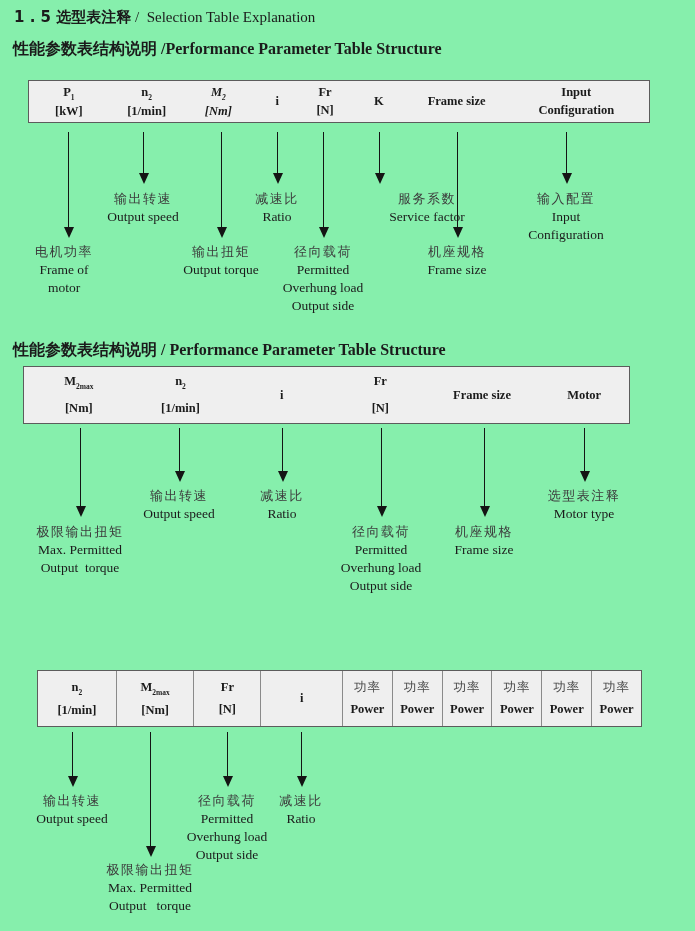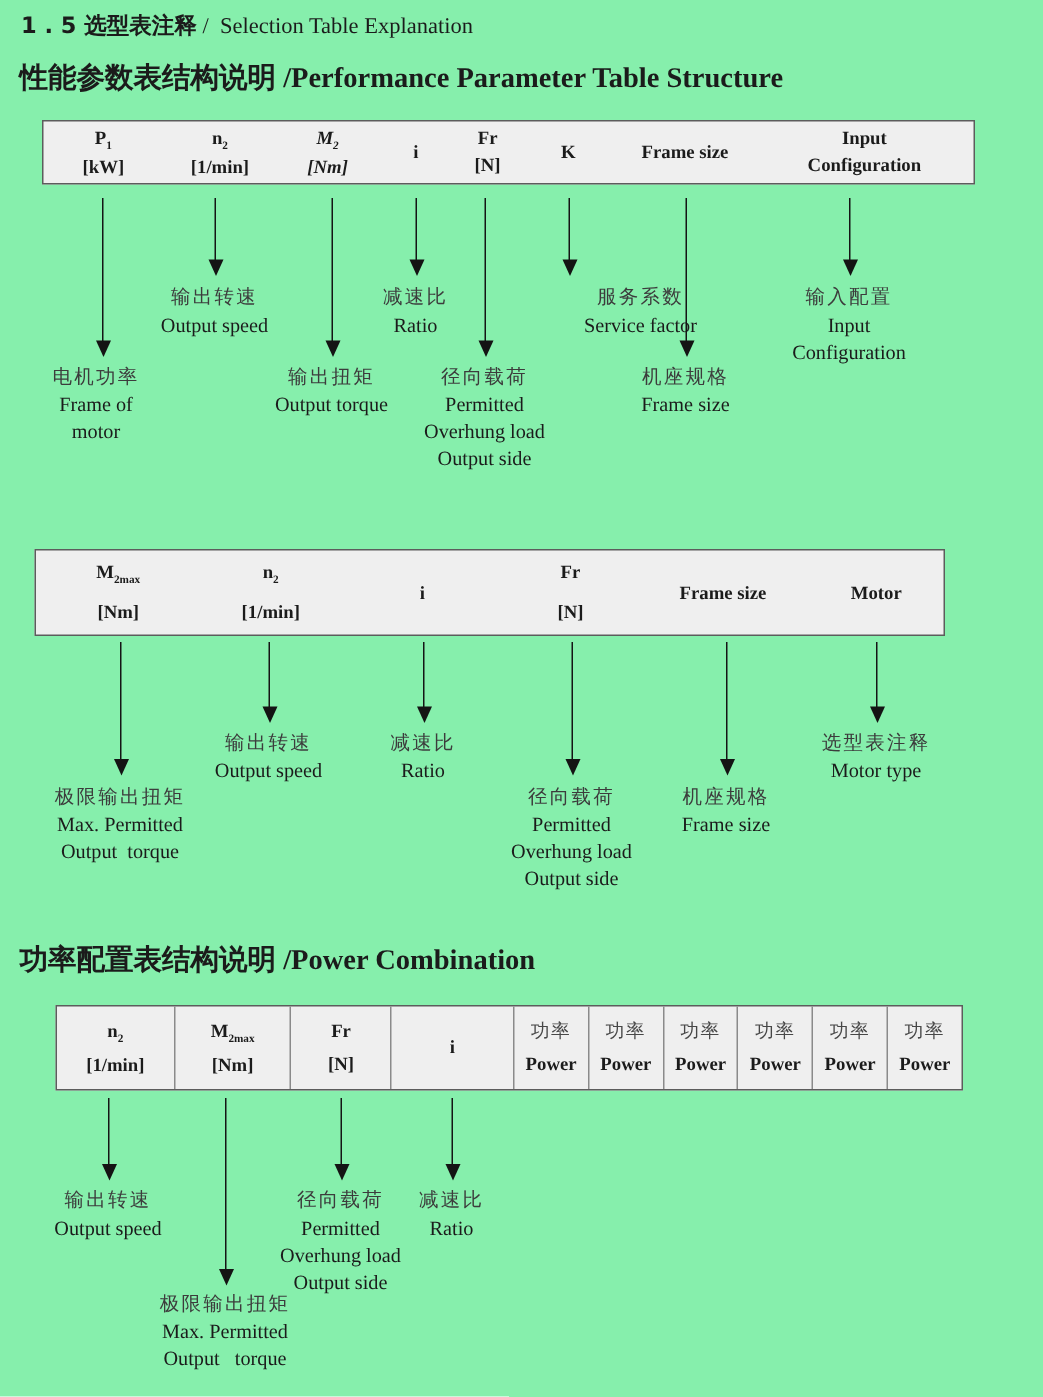--- a/index.html
+++ b/index.html
@@ -2,21 +2,21 @@
 <html><head>
 <meta charset="utf-8">
 <style>
   html,body{margin:0;padding:0;background:#ffffff;}
   #page{position:relative;width:695px;height:931px;background:#86efac;overflow:hidden;
         font-family:"Liberation Serif","DejaVu Serif",serif;color:#1b1b1b;}
   .cn-b{font-family:"DejaVu Sans",sans-serif;font-weight:bold;white-space:pre;}
   .en-r{font-family:"Liberation Serif","DejaVu Serif",serif;font-weight:normal;white-space:pre;}
   .en-b{font-family:"Liberation Serif","DejaVu Serif",serif;font-weight:bold;white-space:pre;}
   .doc-title{position:absolute;left:14px;top:8px;font-size:15px;}
-  .sec-heading{position:absolute;left:13px;font-size:19px;}
+  .sec-heading{position:absolute;left:13px;font-size:16px;}
   .sec-heading.h1{top:39px;}
   .sec-heading.h2{top:340px;}
   .sec-heading.h3{top:627px;}
   
   .hdr-table{position:absolute;display:flex;background:#efefef;border:1px solid #5c5c5c;box-sizing:border-box;}
   .hdr-col{display:flex;flex-direction:column;align-items:center;justify-content:center;
            font-size:12.5px;font-weight:bold;box-sizing:border-box;}
   .hdr-col .hline{line-height:15px;white-space:pre;}
   .hdr-col .hline.cn{font-family:Liberation Sans, sans-serif;font-weight:normal;color:#474747;letter-spacing:1px;}
   .s0 .hdr-col{gap:3px;}
@@ -33,22 +33,22 @@
   .lab-line.cn{font-family:"DejaVu Sans",sans-serif;font-size:13px;color:#3c3c3c;letter-spacing:1.5px;}
 </style>
 </head>
 <body>
 
 <div id="page">
   <div class="doc-title"><span class="cn-b">1 . 5 选型表注释</span><span class="en-r"> /  Selection Table Explanation</span></div>
 
   <div class="sec-heading h1"><span class="cn-b">性能参数表结构说明</span><span class="en-b"> /Performance Parameter Table Structure</span></div>
 
-
-  <div class="sec-heading h3"><span class="cn-b">功率配置表结构说明</span><span class="en-b"> /Power Combination</span></div>
+  <div class="sec-heading h2"><span class="cn-b">性能参数表结构说明</span><span class="en-b"> / Performance Parameter Table Structure</span></div>
+
 
   <div id="dynamic">
       <div class="hdr-table s0" style="left: 28px; top: 80px; width: 622px; height: 43px;">
         <div class="hdr-col two" style="width: 80px;">
           <div class="hline">P<sub>1</sub></div>
           <div class="hline">[kW]</div>
         </div>
         <div class="hdr-col two" style="width: 76px;">
           <div class="hline">n<sub>2</sub></div>
           <div class="hline">[1/min]</div>

